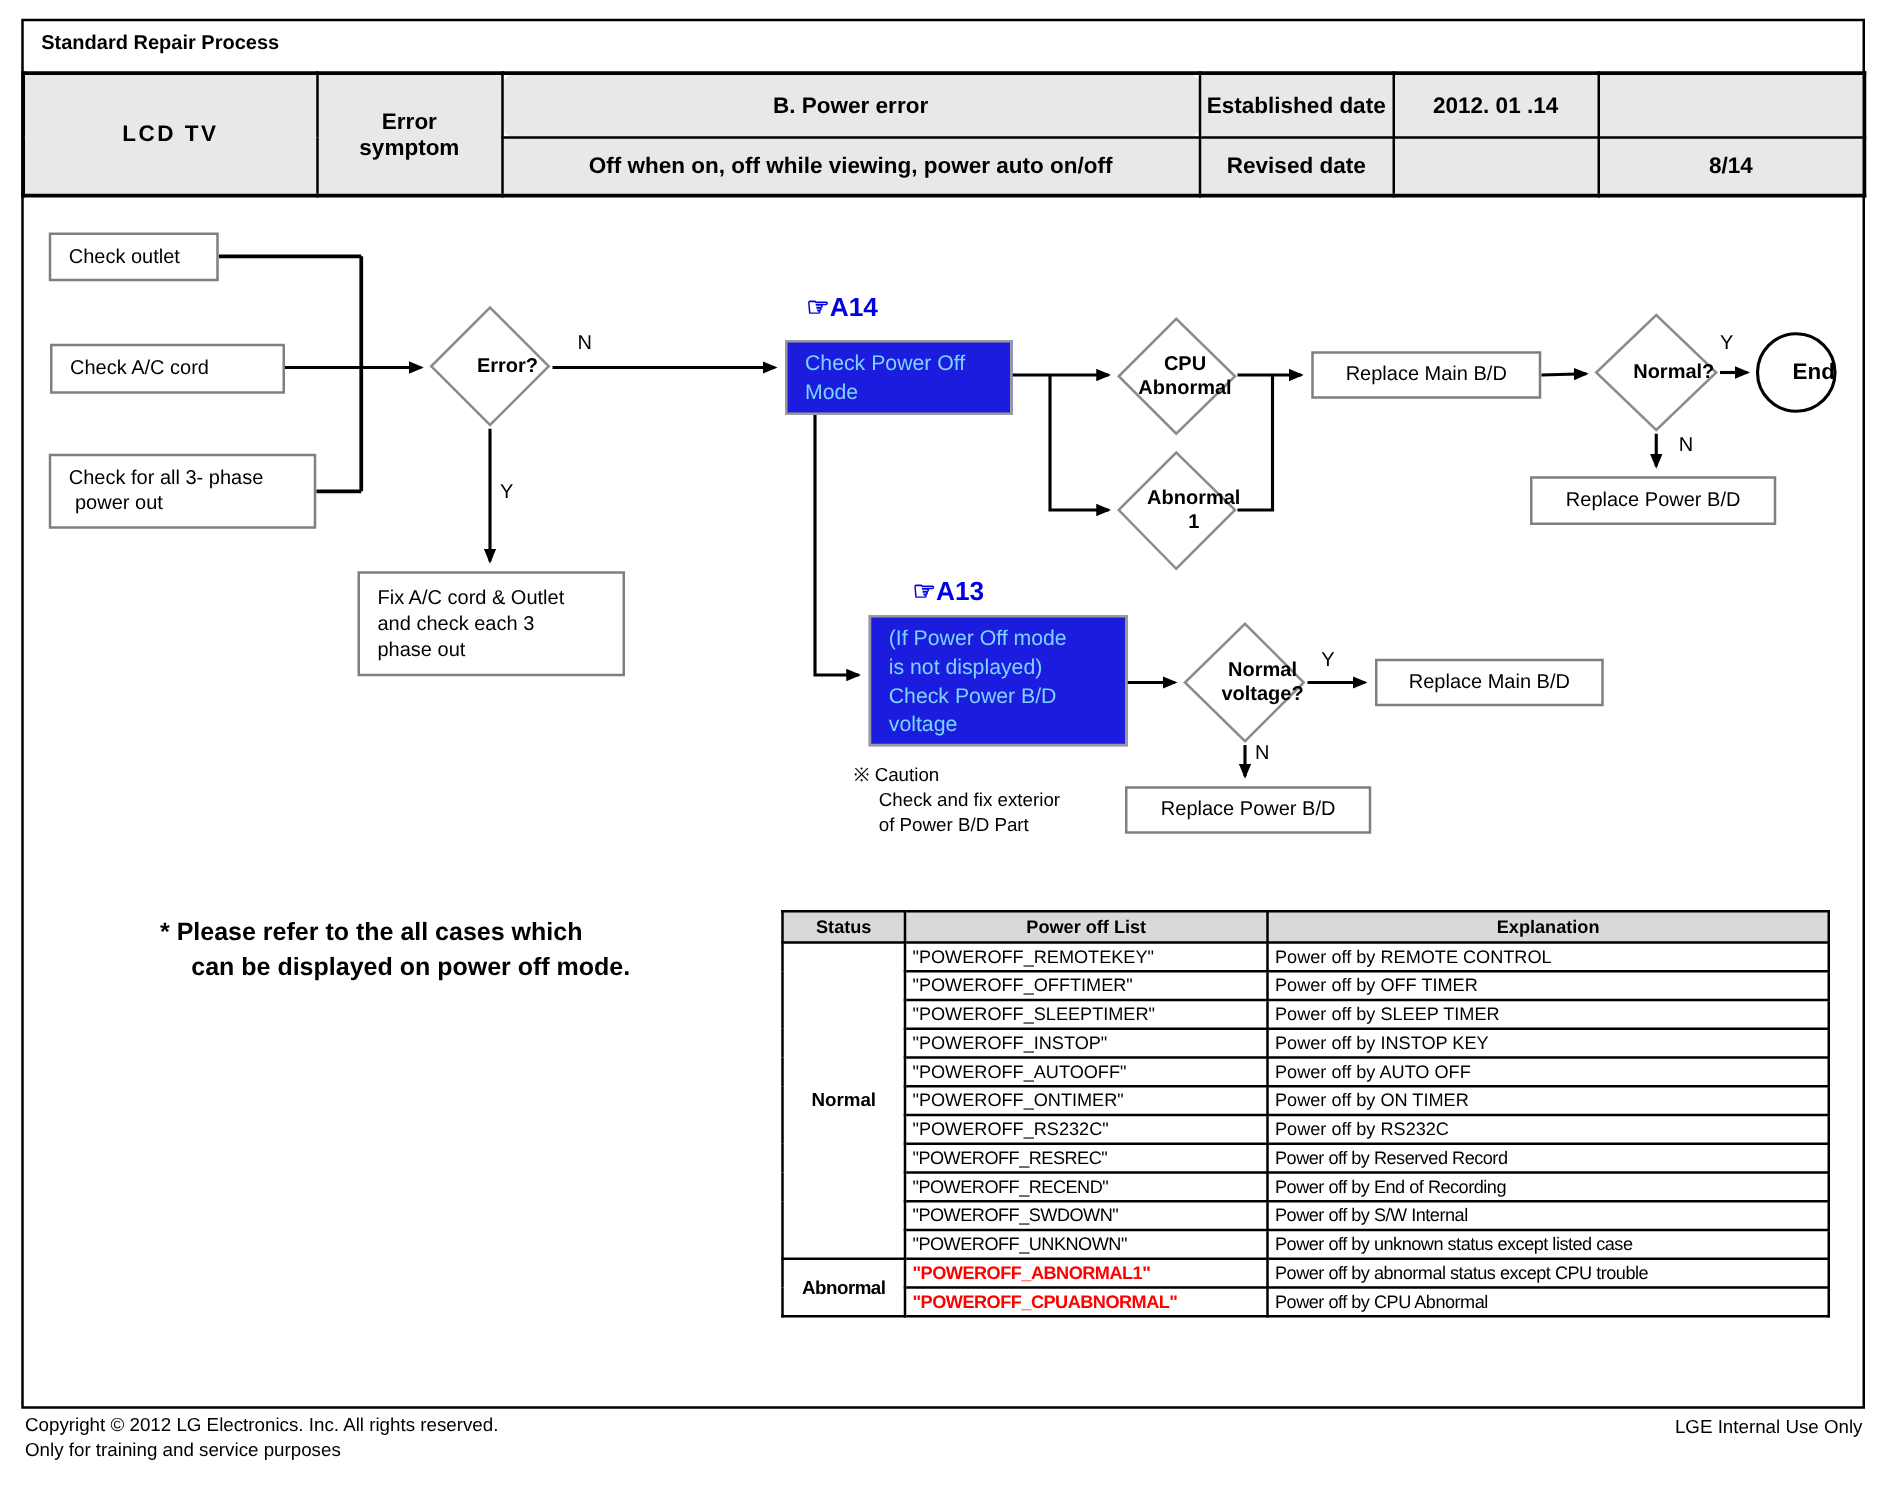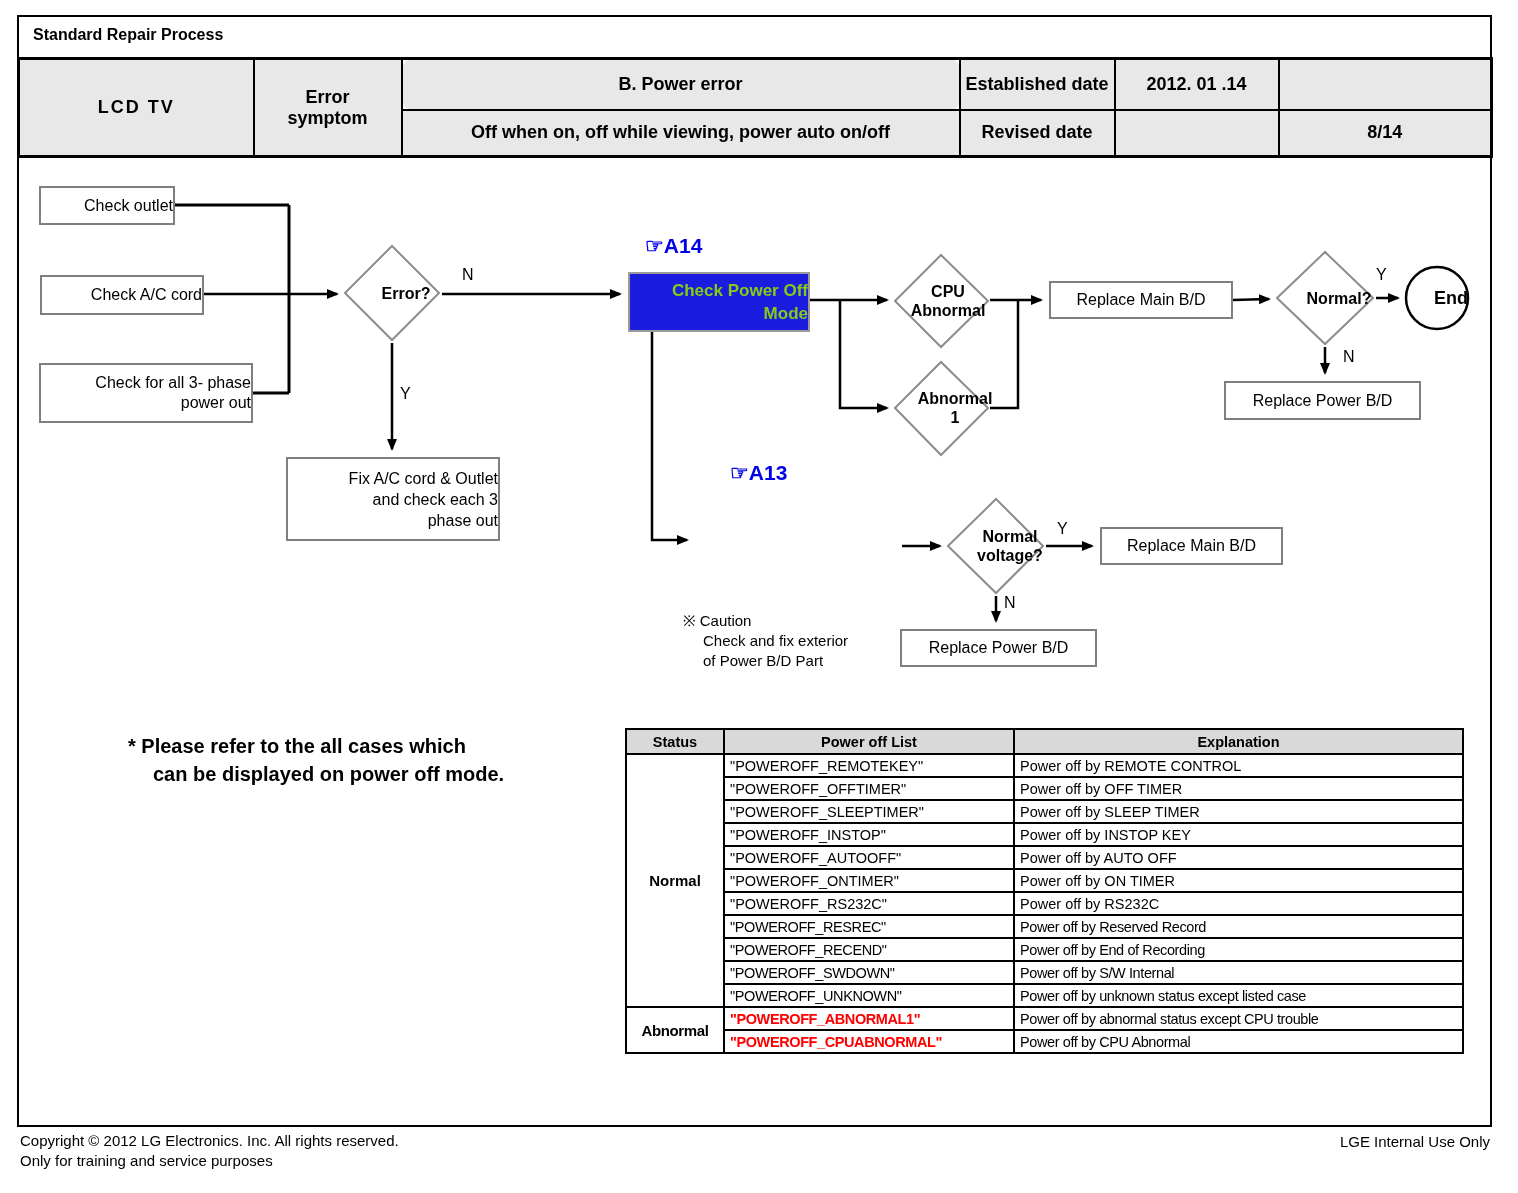--- a/index.html
+++ b/index.html
@@ -22,25 +22,25 @@
   table.hdr { border:3px solid #000; }
   td.c-product { font-size:28px; letter-spacing:2px; }
   td.c-errtitle { font-size:26px;border-radius:10px; }
   td.c-subtitle { font-size:18px; }
 
   
   svg.wires { left:0; top:0; width:1518px; height:1193px; pointer-events:none; }
   .fbox {
     border:2px solid #7f7f7f; background:#fff; font-size:16px;
     display:flex; flex-direction:column; justify-content:center; box-sizing:border-box;
-    line-height:20px; padding-left:14px;text-align:right;
+    line-height:20px; padding-left:14px;
   }
   .fbox.center { align-items:center; padding-left:0; }
   .bluebox {
-    background:var(--blue,#1c1cdf); color:#84cc16; font-weight:bold; font-size:17px;
+    background:var(--blue,#1c1cdf); color:#7dd3fc; font-weight:normal; font-size:17px;
     border:2px solid #9a9a9a; line-height:23px; 
   }
   .refmark { font-size:21px; font-weight:bold; color:var(--refblue,#0000e8); }
   .dlabel {
     font-weight:bold; font-size:16px; line-height:19px; text-align:center;
     transform:translate(-50%,-50%); white-space:nowrap;padding-left:28px;
   }
   .ynlabel { font-size:16px; font-weight:normal; }
   .caution { font-size:15px; line-height:20px; }
   .note { font-size:20px; font-weight:bold; line-height:28px; }
@@ -124,21 +124,21 @@
     <polygon points="1277,298 1325,252 1373,298 1325,344" fill="#fff" stroke="#8c8c8c" stroke-width="2"></polygon>
     <polygon points="948,546 996,499 1043,546 996,593" fill="#fff" stroke="#8c8c8c" stroke-width="2"></polygon>
 
     <circle cx="1437" cy="298" r="31" fill="#fff" stroke="#000" stroke-width="2.5"></circle>
   </svg>
 
   <div class="abs fbox" style="left:39px; top:186px; width:136px; height:39px;">
     <div>Check outlet</div>
   </div>
 
-  <div class="abs fbox" style="left:40px; top:275px; width:164px; height:40px;">
+  <div class="abs fbox" style="left:40px; top:275px; width:188px; height:40px;">
     <div>Check A/C cord</div>
   </div>
 
   <div class="abs fbox" style="left:39px; top:363px; width:214px; height:60px;">
     <div>Check for all 3- phase</div>
     <div style="padding-left:5px">power out</div>
   </div>
 
   <div class="abs dlabel" style="left:392px; top:293px;">Error?</div>
 
@@ -178,20 +178,26 @@
   <div class="abs ynlabel" style="left:1343px; top:348px;">N</div>
 
   <div class="abs dlabel" style="left:1437px; top:298px; font-size:18px;">End</div>
 
   <div class="abs fbox center" style="left:1224px; top:381px; width:197px; height:39px;">
     <div>Replace Power B/D</div>
   </div>
 
   <div class="abs refmark" style="left:730px; top:461px;">☞A13</div>
 
+  <div class="abs fbox bluebox" style="left:695px; top:492px; width:207px; height:105px;">
+    <div>(If Power Off mode</div>
+    <div>is not displayed)</div>
+    <div>Check Power B/D</div>
+    <div>voltage</div>
+  </div>
 
   <div class="abs dlabel" style="left:996px; top:546px;">
     <div>Normal</div>
     <div>voltage?</div>
   </div>
 
   <div class="abs ynlabel" style="left:1057px; top:520px;">Y</div>
   <div class="abs ynlabel" style="left:1004px; top:594px;">N</div>
 
   <div class="abs fbox center" style="left:1100px; top:527px; width:183px; height:38px;">

